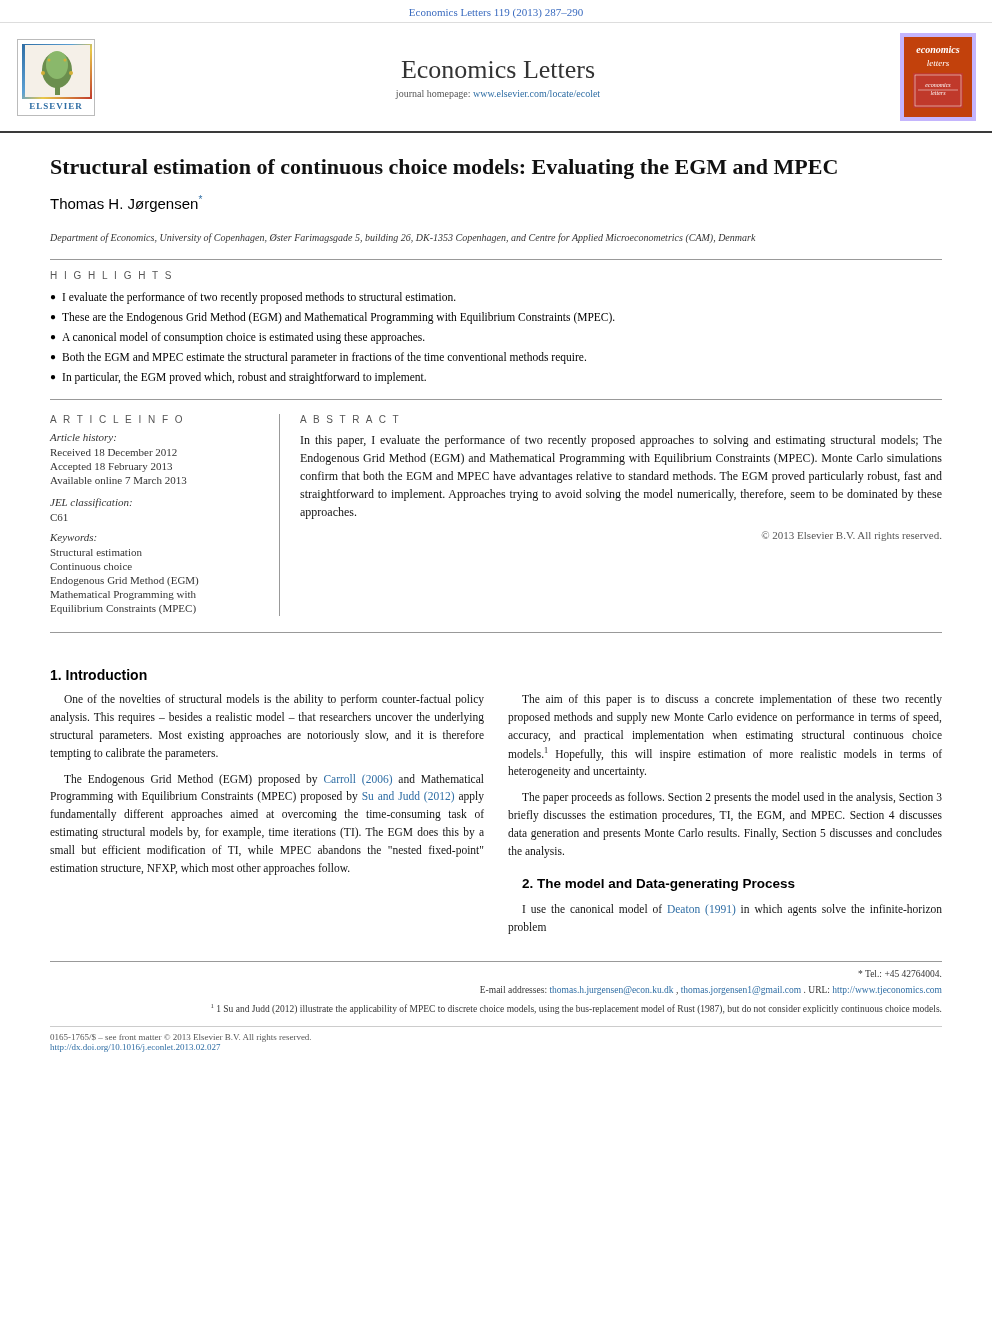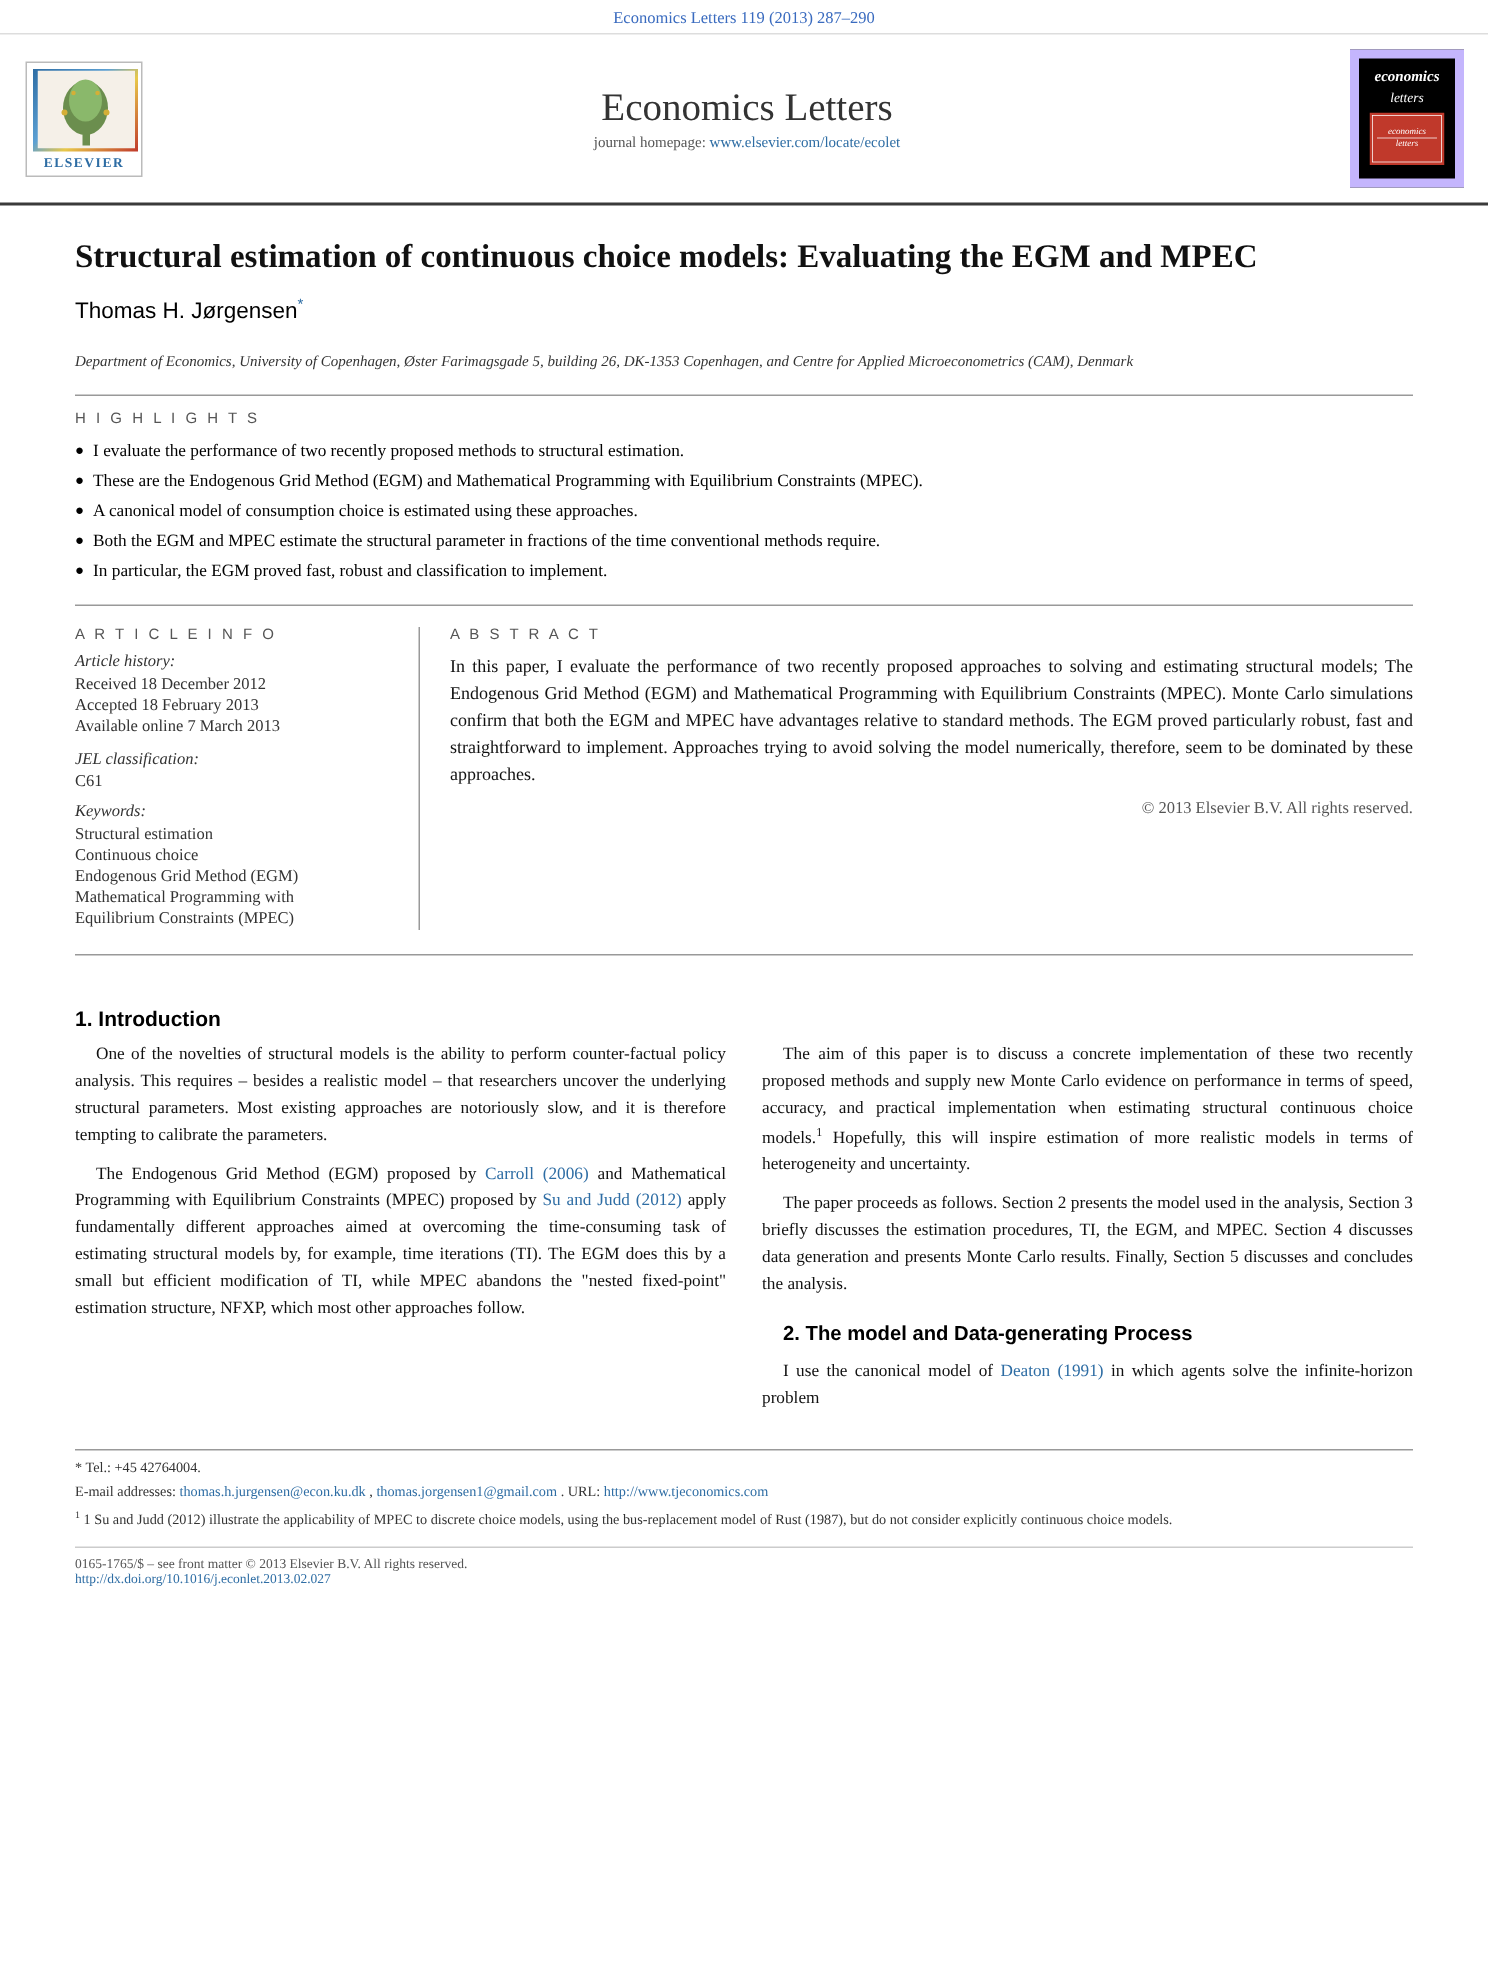--- a/index.html
+++ b/index.html
@@ -88,28 +88,28 @@
       font-size: 10px;
       color: #555;
     }
     .journal-homepage a {
       color: #2e6da4;
       text-decoration: none;
     }
     .header-badge {
       width: 76px;
       flex-shrink: 0;
-      background: #000000;
+      background: #c2410c;
       color: white;
       text-align: center;
       padding: 6px 4px;
       font-size: 9px;
       font-style: italic;
       line-height: 1.4;
-      border: 6px solid #c4b5fd;
+      border: 4px solid #c4b5fd;
     }
     .header-badge div:first-child {
       font-size: 10px;
       font-weight: bold;
     }
     
     .main-content {
       padding: 20px 50px 20px 50px;
     }
     
@@ -265,20 +265,21 @@
     .footnote-area {
       border-top: 1px solid #999;
       margin-top: 16px;
       padding-top: 6px;
     }
     .footnote-text {
       font-size: 9.5px;
       color: #333;
       line-height: 1.4;
       margin-bottom: 3px;
+      text-align: right;
     }
     .footnote-text a {
       color: #2e6da4;
       text-decoration: none;
     }
     .bottom-legal {
       border-top: 1px solid #ccc;
       margin-top: 10px;
       padding-top: 5px;
       font-size: 9px;
@@ -368,21 +369,21 @@
         <div class="highlight-item">
           <span class="bullet">●</span>
           <span>A canonical model of consumption choice is estimated using these approaches.</span>
         </div>
         <div class="highlight-item">
           <span class="bullet">●</span>
           <span>Both the EGM and MPEC estimate the structural parameter in fractions of the time conventional methods require.</span>
         </div>
         <div class="highlight-item">
           <span class="bullet">●</span>
-          <span>In particular, the EGM proved fast, robust and classification to implement.</span>
+          <span>In particular, the EGM proved which, robust and straightforward to implement.</span>
         </div>
       </div>
     </div>
 
     <hr class="divider">
 
     <div class="two-col">
 
       <div class="left-col">
         <div class="subsection-title">A R T I C L E   I N F O</div>

